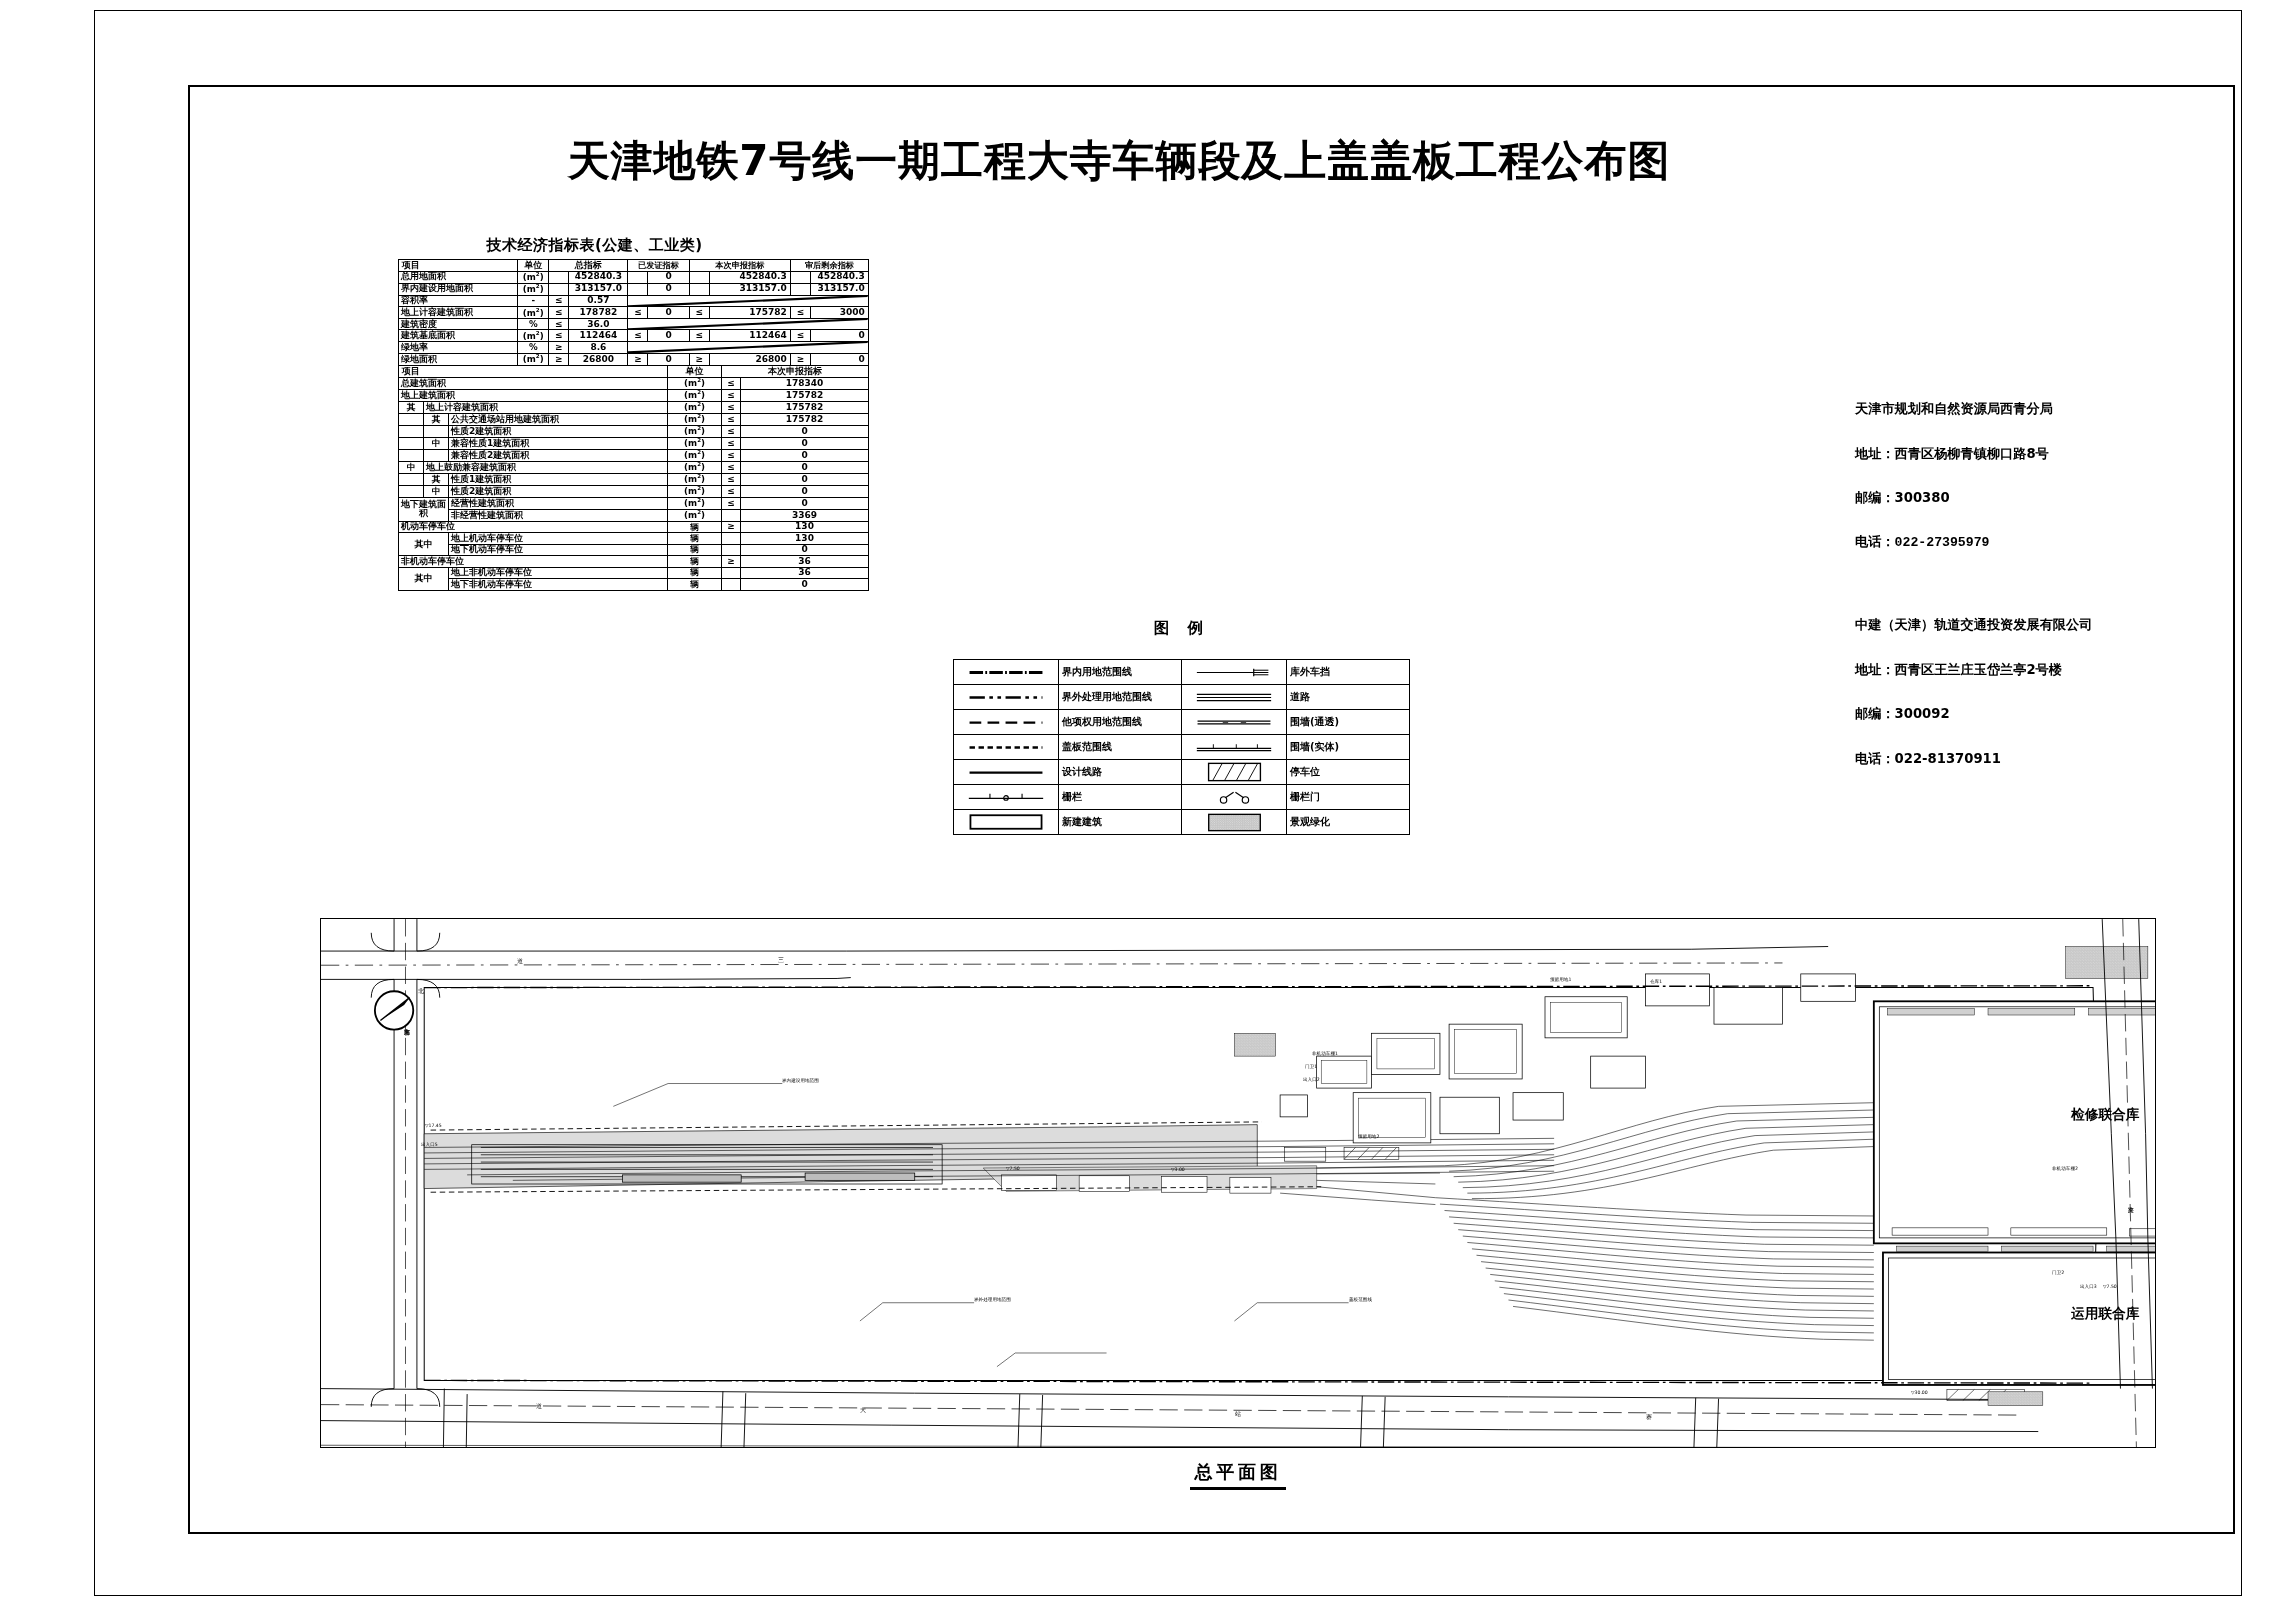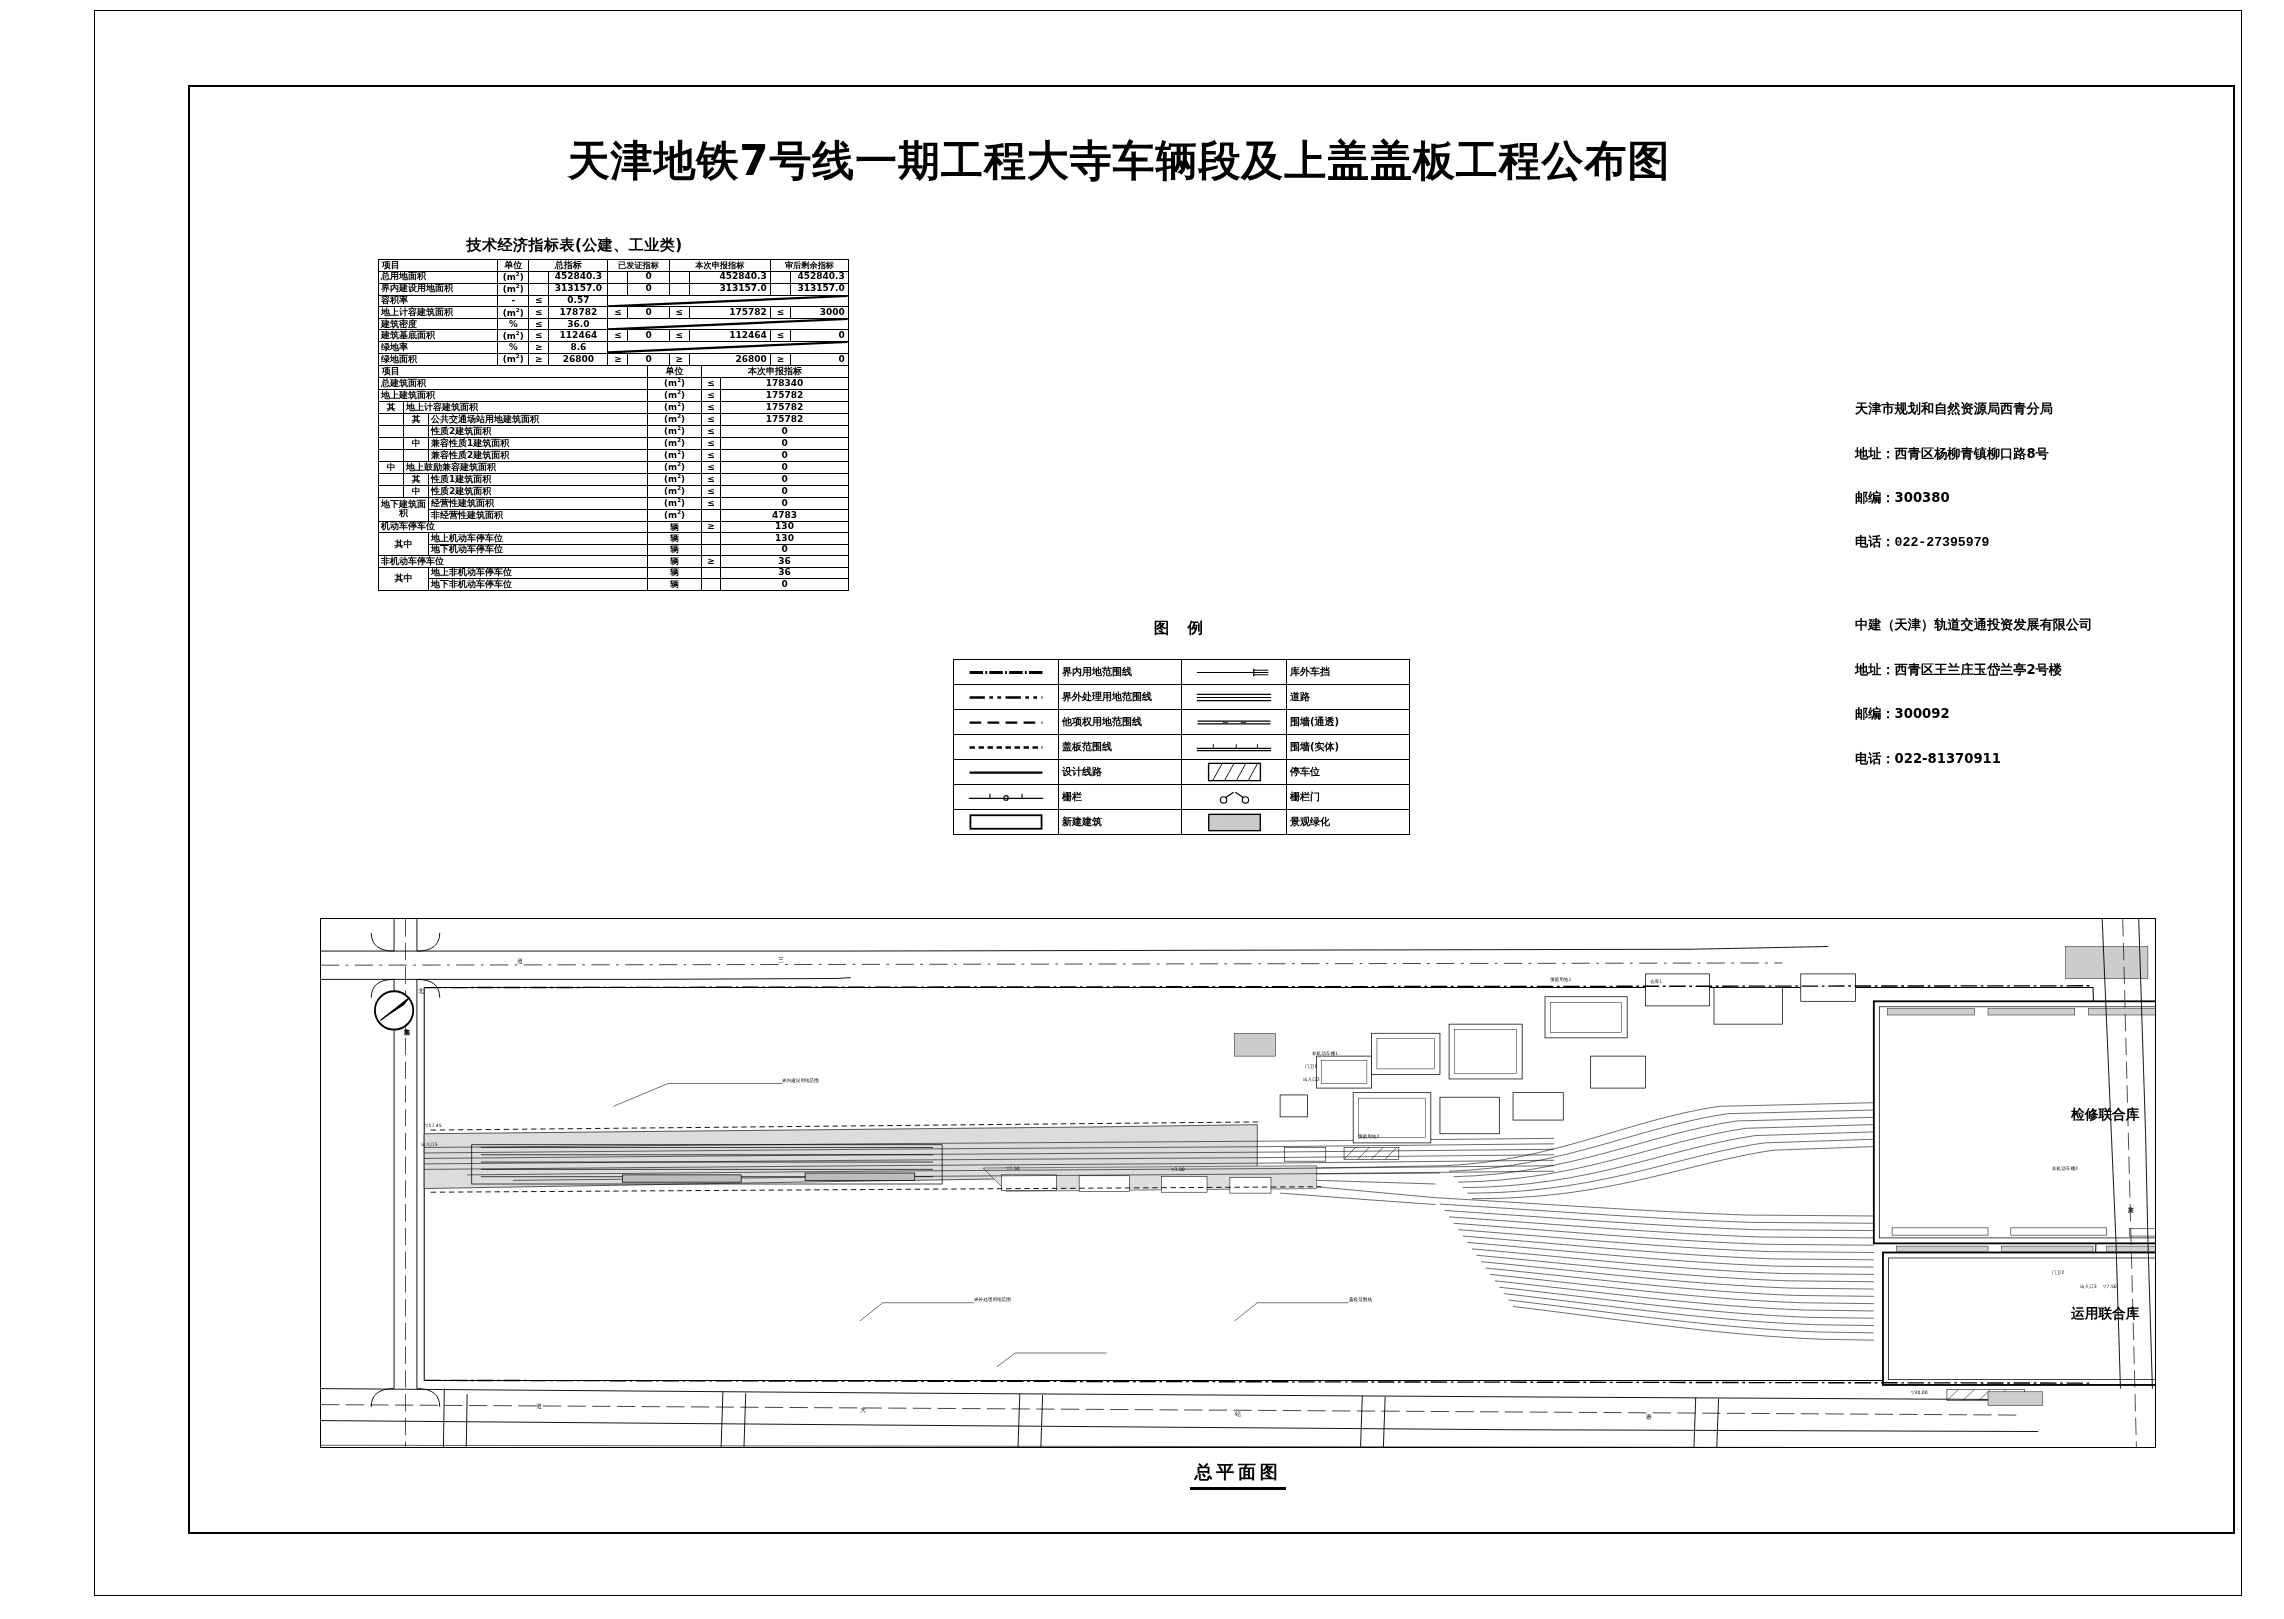--- a/index.html
+++ b/index.html
@@ -21,21 +21,21 @@
 
   
   #doc-title{
     position:absolute;left:188px;top:133px;width:1862px;
     text-align:center;font-size:42px;font-weight:bold;letter-spacing:0.9px;
     font-family:"DejaVu Sans","Liberation Sans",sans-serif;
     white-space:nowrap;
   }
 
   
-  #tech-block{position:absolute;left:378px;top:236px;width:393px;}
+  #tech-block{position:absolute;left:398px;top:236px;width:393px;}
   #tech-table-title{
     text-align:center;font-size:15px;font-weight:bold;margin-bottom:4.1px;
     letter-spacing:0.5px;
   }
   table.grid{border-collapse:collapse;table-layout:fixed;width:471px;}
   table.grid td{
     border:0.6px solid #000;font-size:9px;line-height:1.05;
     padding:0.5px 1.4px;height:11.4px;box-sizing:border-box;
     font-weight:bold;
   }
@@ -320,21 +320,21 @@
           <td class="c" colspan="2" rowspan="2">地下建筑面积</td>
           <td class="lbl" colspan="2">经营性建筑面积</td>
           <td class="unit">(m<span class="sup">2</span>)</td>
           <td class="c">≤</td>
           <td class="c">0</td>
         </tr>
         <tr>
           <td class="lbl" colspan="2">非经营性建筑面积</td>
           <td class="unit">(m<span class="sup">2</span>)</td>
           <td class="c"></td>
-          <td class="c">4783</td>
+          <td class="c">3369</td>
         </tr>
         <tr>
           <td class="lbl" colspan="4">机动车停车位</td>
           <td class="unit">辆</td>
           <td class="c">≥</td>
           <td class="c">130</td>
         </tr>
         <tr>
           <td class="c" colspan="2" rowspan="2">其中</td>
           <td class="lbl" colspan="2">地上机动车停车位</td>

